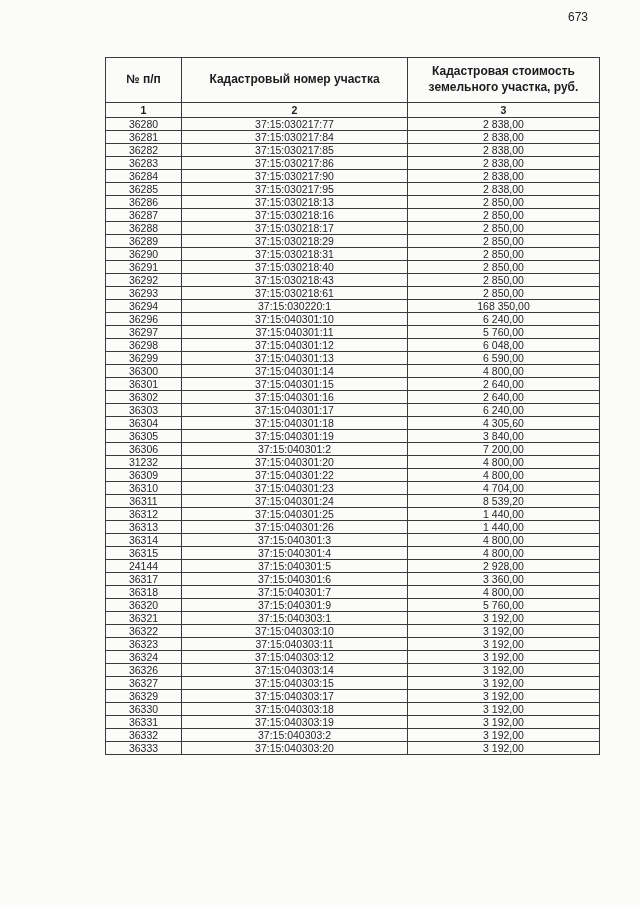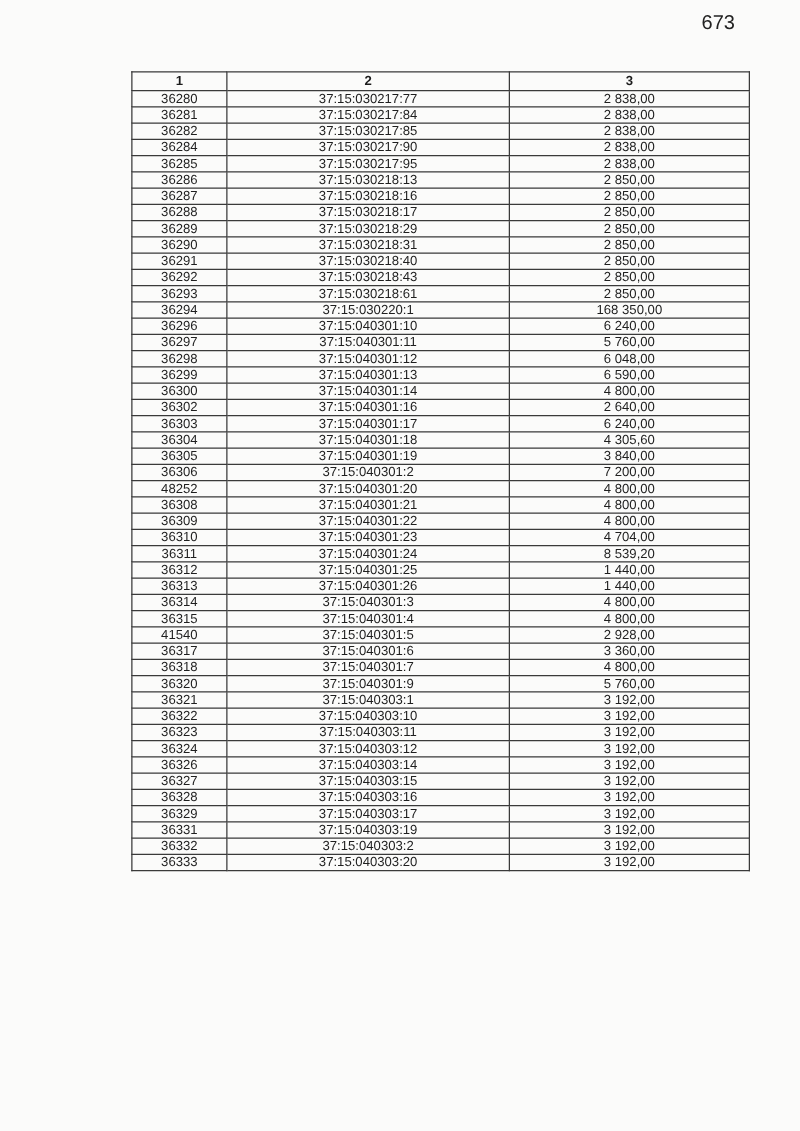--- a/index.html
+++ b/index.html
@@ -17,21 +17,21 @@
   }
   .page {
     position: relative;
     width: 640px;
     height: 905px;
   }
   .page-number {
     position: absolute;
     top: 10px;
     right: 52px;
-    font-size: 16px;
+    font-size: 12px;
     color: #222;
   }
   table.doc-table {
     position: absolute;
     left: 105px;
     top: 57px;
     border-collapse: collapse;
     table-layout: fixed;
     width: 494px;
     background: transparent;
@@ -76,20 +76,25 @@
   <div class="page-number">673</div>
 
   <table class="doc-table">
     <colgroup>
       <col class="c1">
       <col class="c2">
       <col class="c3">
     </colgroup>
     <thead>
       <tr>
+        <th class="head">№ п/п</th>
+        <th class="head">Кадастровый номер участка</th>
+        <th class="head">Кадастровая стоимость земельного участка, руб.</th>
+      </tr>
+      <tr>
         <td class="col-index">1</td>
         <td class="col-index">2</td>
         <td class="col-index">3</td>
       </tr>
     </thead>
     <tbody>
         <tr>
           <td class="data">36280</td>
           <td class="data">37:15:030217:77</td>
           <td class="data">2 838,00</td>
@@ -98,20 +103,25 @@
           <td class="data">36281</td>
           <td class="data">37:15:030217:84</td>
           <td class="data">2 838,00</td>
         </tr>
         <tr>
           <td class="data">36282</td>
           <td class="data">37:15:030217:85</td>
           <td class="data">2 838,00</td>
         </tr>
         <tr>
+          <td class="data">36283</td>
+          <td class="data">37:15:030217:86</td>
+          <td class="data">2 838,00</td>
+        </tr>
+        <tr>
           <td class="data">36284</td>
           <td class="data">37:15:030217:90</td>
           <td class="data">2 838,00</td>
         </tr>
         <tr>
           <td class="data">36285</td>
           <td class="data">37:15:030217:95</td>
           <td class="data">2 838,00</td>
         </tr>
         <tr>
@@ -178,20 +188,25 @@
           <td class="data">36299</td>
           <td class="data">37:15:040301:13</td>
           <td class="data">6 590,00</td>
         </tr>
         <tr>
           <td class="data">36300</td>
           <td class="data">37:15:040301:14</td>
           <td class="data">4 800,00</td>
         </tr>
         <tr>
+          <td class="data">36301</td>
+          <td class="data">37:15:040301:15</td>
+          <td class="data">2 640,00</td>
+        </tr>
+        <tr>
           <td class="data">36302</td>
           <td class="data">37:15:040301:16</td>
           <td class="data">2 640,00</td>
         </tr>
         <tr>
           <td class="data">36303</td>
           <td class="data">37:15:040301:17</td>
           <td class="data">6 240,00</td>
         </tr>
         <tr>
@@ -203,27 +218,22 @@
           <td class="data">36305</td>
           <td class="data">37:15:040301:19</td>
           <td class="data">3 840,00</td>
         </tr>
         <tr>
           <td class="data">36306</td>
           <td class="data">37:15:040301:2</td>
           <td class="data">7 200,00</td>
         </tr>
         <tr>
-          <td class="data">48252</td>
+          <td class="data">31232</td>
           <td class="data">37:15:040301:20</td>
-          <td class="data">4 800,00</td>
-        </tr>
-        <tr>
-          <td class="data">36308</td>
-          <td class="data">37:15:040301:21</td>
           <td class="data">4 800,00</td>
         </tr>
         <tr>
           <td class="data">36309</td>
           <td class="data">37:15:040301:22</td>
           <td class="data">4 800,00</td>
         </tr>
         <tr>
           <td class="data">36310</td>
           <td class="data">37:15:040301:23</td>
@@ -248,21 +258,21 @@
           <td class="data">36314</td>
           <td class="data">37:15:040301:3</td>
           <td class="data">4 800,00</td>
         </tr>
         <tr>
           <td class="data">36315</td>
           <td class="data">37:15:040301:4</td>
           <td class="data">4 800,00</td>
         </tr>
         <tr>
-          <td class="data">41540</td>
+          <td class="data">24144</td>
           <td class="data">37:15:040301:5</td>
           <td class="data">2 928,00</td>
         </tr>
         <tr>
           <td class="data">36317</td>
           <td class="data">37:15:040301:6</td>
           <td class="data">3 360,00</td>
         </tr>
         <tr>
           <td class="data">36318</td>
@@ -298,27 +308,27 @@
           <td class="data">36326</td>
           <td class="data">37:15:040303:14</td>
           <td class="data">3 192,00</td>
         </tr>
         <tr>
           <td class="data">36327</td>
           <td class="data">37:15:040303:15</td>
           <td class="data">3 192,00</td>
         </tr>
         <tr>
-          <td class="data">36328</td>
-          <td class="data">37:15:040303:16</td>
-          <td class="data">3 192,00</td>
-        </tr>
-        <tr>
           <td class="data">36329</td>
           <td class="data">37:15:040303:17</td>
+          <td class="data">3 192,00</td>
+        </tr>
+        <tr>
+          <td class="data">36330</td>
+          <td class="data">37:15:040303:18</td>
           <td class="data">3 192,00</td>
         </tr>
         <tr>
           <td class="data">36331</td>
           <td class="data">37:15:040303:19</td>
           <td class="data">3 192,00</td>
         </tr>
         <tr>
           <td class="data">36332</td>
           <td class="data">37:15:040303:2</td>

